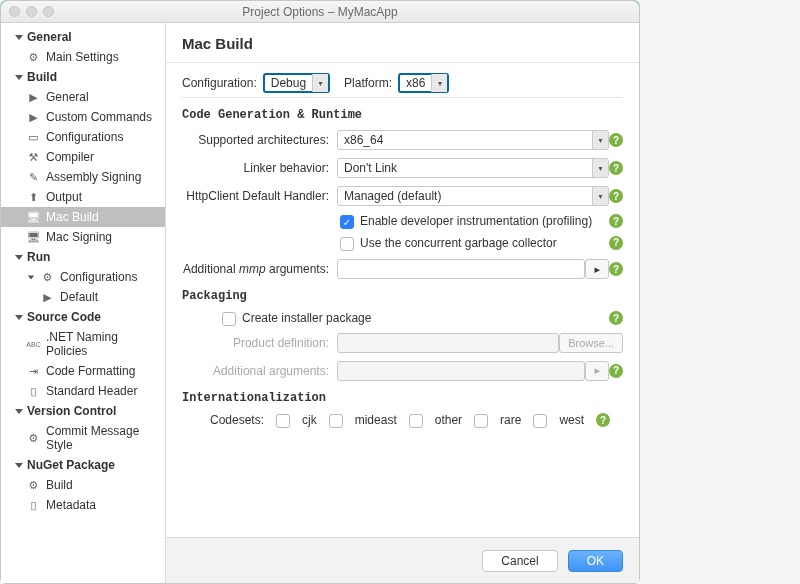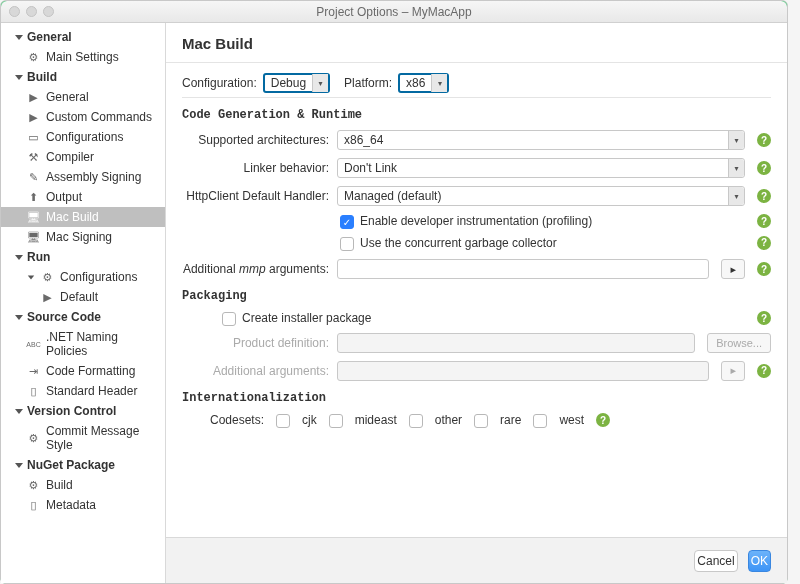--- a/index.html
+++ b/index.html
@@ -1,17 +1,17 @@
 <!DOCTYPE html>
 <html><head>
 <meta charset="utf-8">
 <style>
 * { box-sizing: border-box; margin: 0; padding: 0; font-family: -apple-system, "Helvetica Neue", Arial, sans-serif; }
 body { background: #f5f5f5; width: 800px; height: 584px; overflow: hidden; font-size: 12px; color: #333; }
-.window { width: 788px; height: 584px; background: #22c55e; border: 1px solid #c8c8c8; border-radius: 6px; display: flex; flex-direction: column; }
+.window { width: 640px; height: 584px; background: #22c55e; border: 1px solid #c8c8c8; border-radius: 6px; display: flex; flex-direction: column; }
 .titlebar { height: 22px; display: flex; align-items: center; justify-content: center; position: relative; border-bottom: 1px solid #d0d0d0; color: #6a6a6a; font-size: 12px; background: linear-gradient(#f6f6f6,#e8e8e8); border-radius: 6px 6px 0 0;}
 .traffic { position: absolute; left: 8px; top: 5px; display: flex; gap: 6px; }
 .tl { width: 11px; height: 11px; border-radius: 50%; background: #d8d8d8; border: 1px solid #c4c4c4;}
 .content { flex: 1; display: flex; overflow: hidden; }
 .sidebar { width: 165px; background: #fff; border-right: 1px solid #d9d9d9; overflow-y: auto; padding: 4px 0; font-size: 12px;}
 .group-head { font-weight: bold; padding: 3px 6px 3px 14px; display: flex; align-items: center; gap: 4px; cursor: default;}
 .tri { width: 0; height: 0; border-left: 4px solid transparent; border-right: 4px solid transparent; border-top: 5px solid #555; display:inline-block;}
 .item { padding: 3px 6px 3px 26px; display: flex; align-items: center; gap: 6px; cursor: default;}
 .item.sub { padding-left: 40px; }
 .item.selected { background: #bfbfbf; color: #fff; }
@@ -21,37 +21,37 @@
 .header { padding: 12px 16px 10px; font-size: 15px; font-weight: bold; border-bottom: 1px solid #e4e4e4; background:#fff;}
 .body { flex: 1; padding: 10px 16px; overflow-y: auto; background: #fff;}
 .cfgrow { display: flex; align-items: center; gap: 6px; font-size: 12px;}
 .dropdown { display: inline-flex; align-items: center; background: #fff; border: 2px solid #0369a1; border-radius: 3px; height: 20px; }
 .dropdown span { padding: 0 6px; font-size: 12px;}
 .dd-btn { width: 16px; height: 18px; background: #e8e8e8; border-left: 1px solid #c8c8c8; display: flex; align-items: center; justify-content: center; font-size: 8px; color: #555;}
 .section-title { font-weight: bold; font-size: 12px; margin: 10px 0 8px; font-family: Liberation Mono, monospace; }
 .formrow { display: flex; align-items: center; margin-bottom: 8px; font-size: 12px;}
 .flabel { width: 155px; text-align: right; padding-right: 8px; }
 .flabel.dim { color: #aaa; }
-.fcontrol { flex: 1; display: flex; align-items: center; gap: 12px; }
+.fcontrol { flex: 1; display: flex; align-items: center; gap: 0; }
 .sel { flex: 1; height: 20px; border: 1px solid #c8c8c8; border-radius: 3px; background: #fff; display: flex; align-items: center; }
 .sel span { padding: 0 6px; flex: 1; font-size: 12px;}
 .sel .dd-btn { border-radius: 0 3px 3px 0;}
 .help { width: 14px; height: 14px; border-radius: 50%; background: #7cb342; color: #fff; font-size: 10px; display: flex; align-items: center; justify-content: center; font-weight: bold; flex-shrink: 0;}
 .chkrow { display: flex; align-items: flex-start; margin: 6px 0 6px 158px; gap: 6px; font-size: 12px;}
 .chkrow.packaging { margin-left: 40px; }
 .chkbox { width: 14px; height: 14px; border: 1px solid #b8b8b8; border-radius: 3px; background: #fff; flex-shrink: 0; margin-top: 1px; display: flex; align-items: center; justify-content: center;}
 .chkbox.checked { background: #2a7fff; border-color: #2a7fff; color: #fff; font-size: 10px;}
 .chktext { line-height: 1.3; }
 .txtinput { flex: 1; height: 20px; border: 1px solid #c8c8c8; border-radius: 3px; background: #fff; }
 .txtinput.dim { background: #f4f4f4; }
 .smallbtn { height: 20px; padding: 0 8px; border: 1px solid #c8c8c8; border-radius: 3px; background: #f7f7f7; font-size: 11px; display: flex; align-items: center;}
 .smallbtn.dim { color: #aaa; }
 .codesets { display: flex; align-items: center; gap: 12px; margin: 6px 0 6px 28px; font-size: 12px;}
 .footer { height: 46px; border-top: 1px solid #d9d9d9; display: flex; align-items: center; justify-content: flex-end; gap: 10px; padding: 0 16px; background: #f2f2f2;}
-.btn { height: 22px; padding: 0 2px; border: 1px solid #c8c8c8; border-radius: 4px; background: #fff; font-size: 12px; display: flex; align-items: center;}
+.btn { height: 22px; padding: 0 18px; border: 1px solid #c8c8c8; border-radius: 4px; background: #fff; font-size: 12px; display: flex; align-items: center;}
 .btn.primary { background: linear-gradient(#6cb3fa,#3d94f6); border-color: #3a87e0; color: #fff; }
 hr.sep { border: none; border-top: 1px solid #e4e4e4; margin: 4px 0 8px; }
 </style>
 </head>
 <body>
 
 <div class="window">
   <div class="titlebar">
     <div class="traffic">
       <div class="tl"></div>

